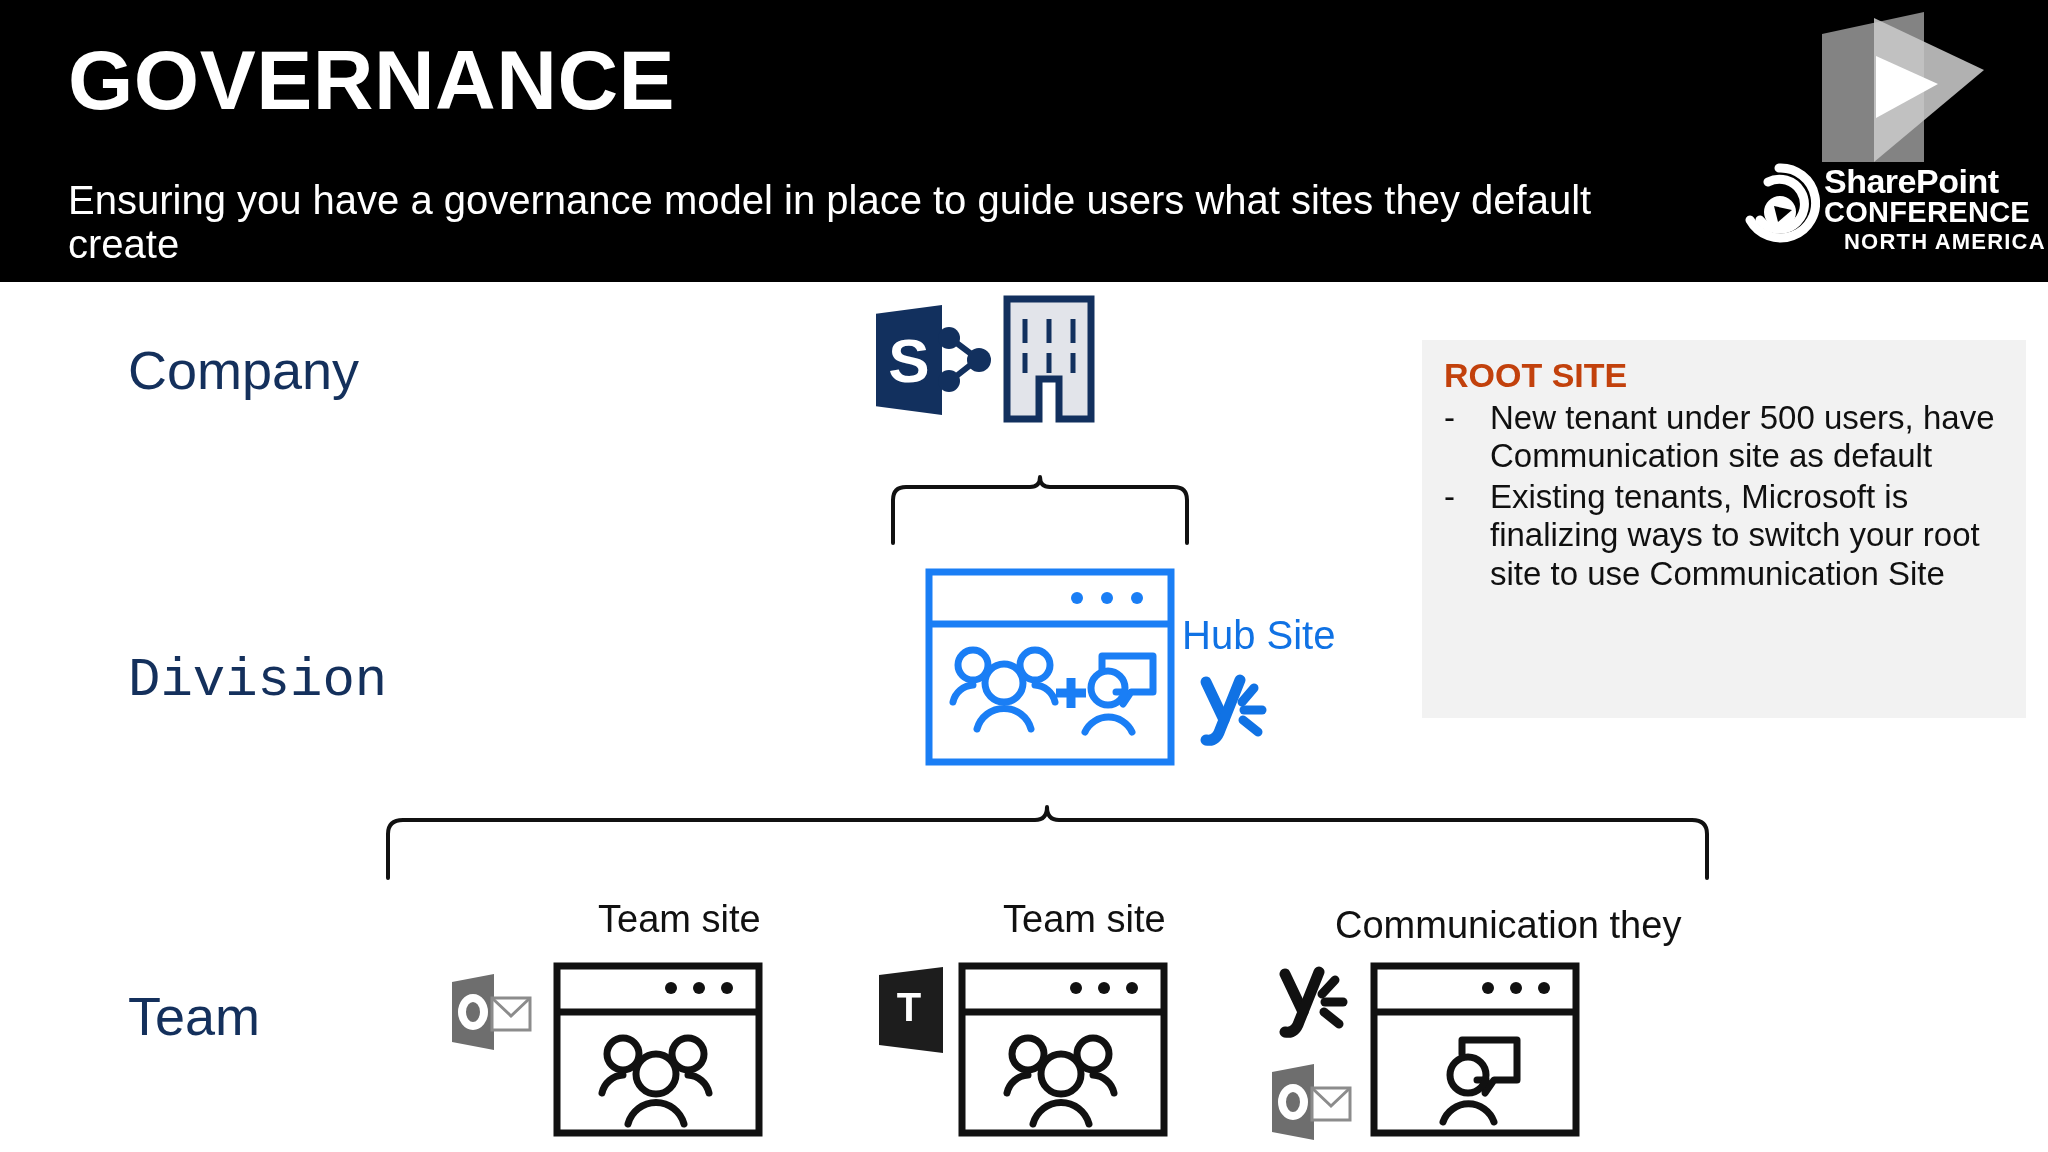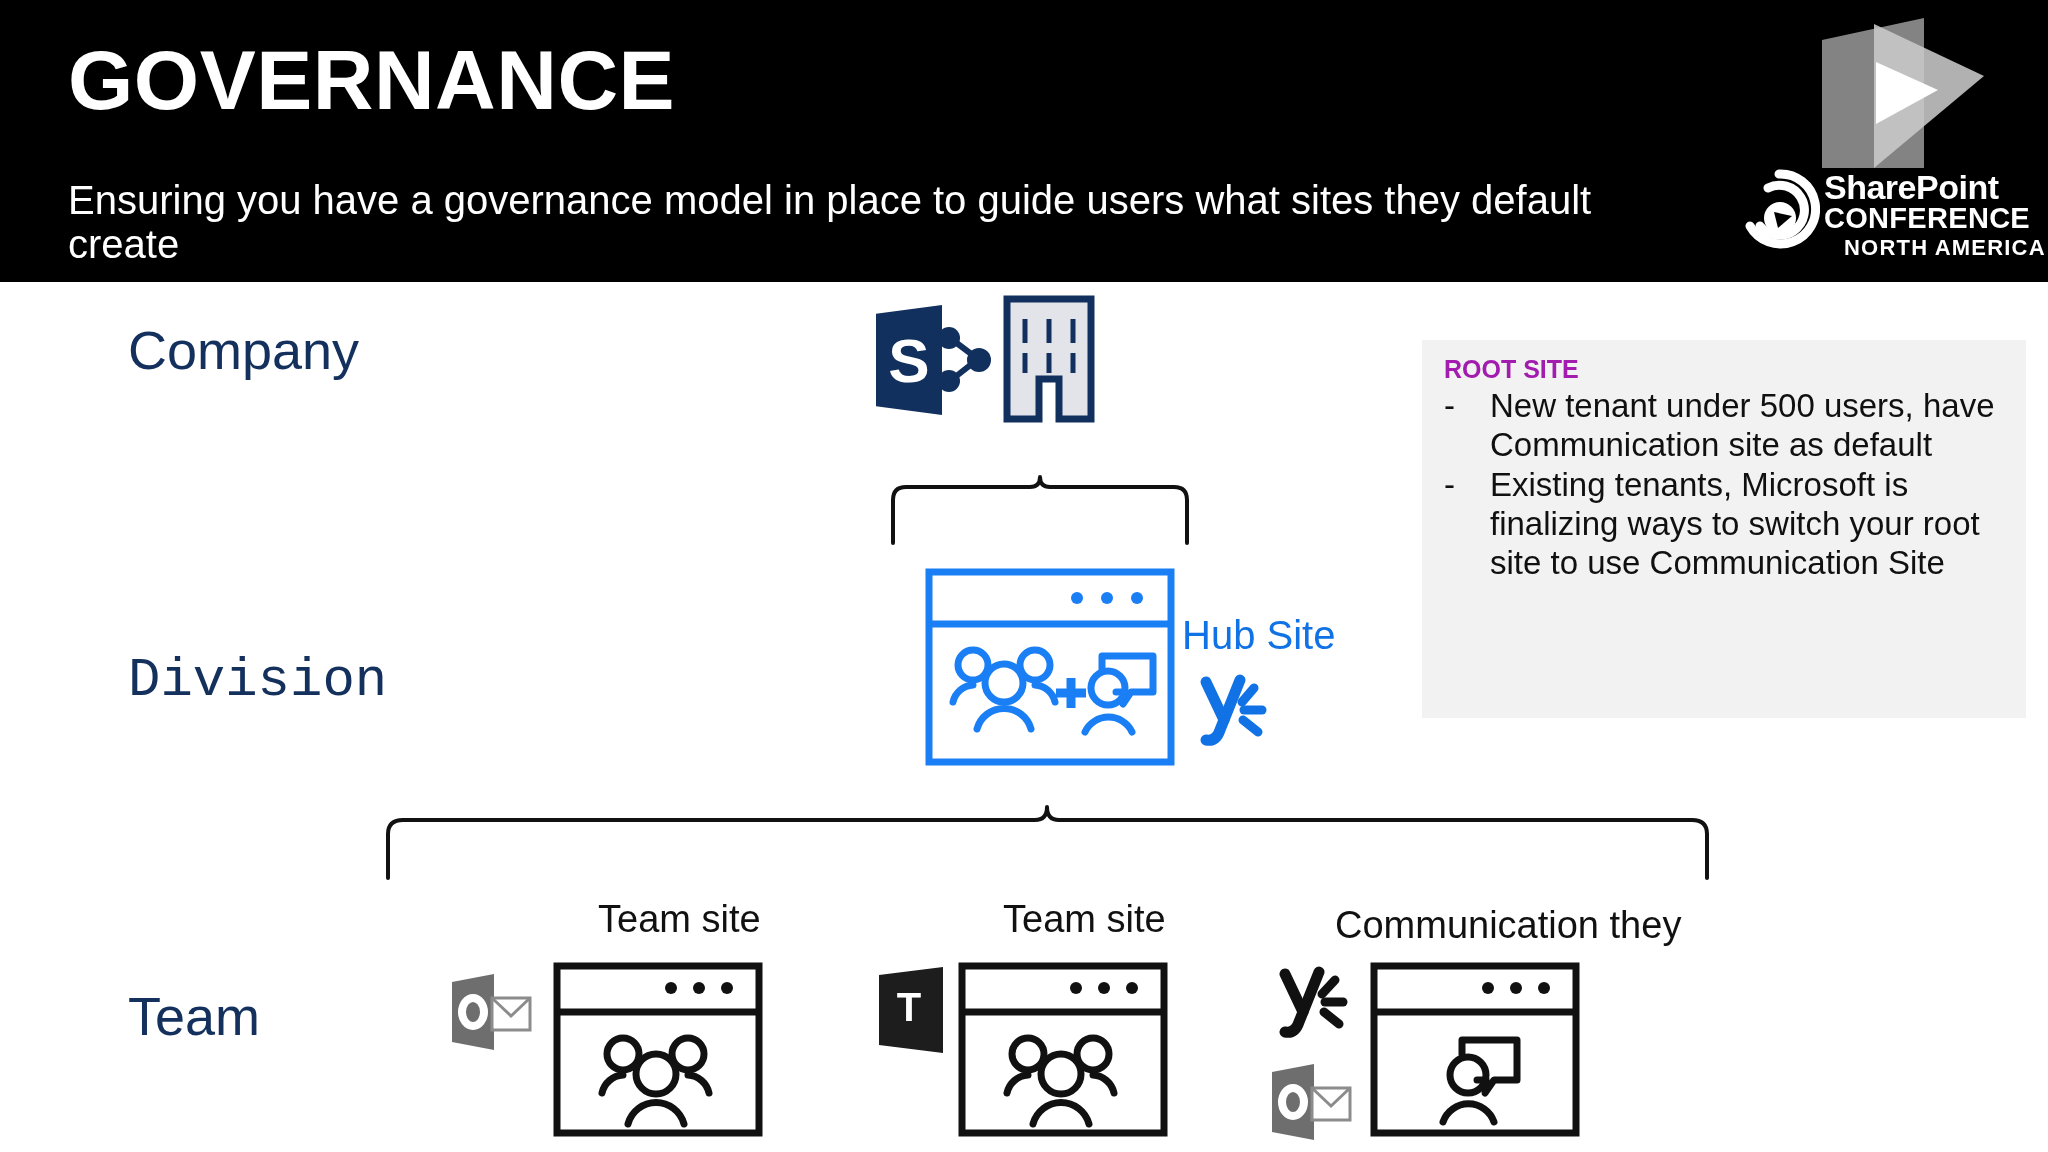--- a/index.html
+++ b/index.html
@@ -46,21 +46,21 @@
     font-size: 40px;
     font-weight: normal;
     color: #ffffff;
     line-height: 1.1;
   }
 
   
   #logo {
     position: absolute;
     left: 1736px;
-    top: 18px;
+    top: 12px;
     width: 300px;
     height: 260px;
   }
   #logo .play-mark {
     position: absolute;
     left: 80px;
     top: 0px;
     width: 170px;
     height: 150px;
   }
@@ -84,39 +84,39 @@
   .wm-north      { top: 71px; font-size: 22px; letter-spacing: 1.2px; left: 108px; }
 
   
   .row-label {
     position: absolute;
     color: #14305c;
     font-size: 54px;
     font-weight: normal;
     white-space: nowrap;
   }
-  #label-company  { left: 128px; top: 319px; }
+  #label-company  { left: 128px; top: 339px; }
   #label-division { left: 128px; top: 650px; font-family: Liberation Mono, monospace; }
   #label-team     { left: 128px; top: 985px; }
 
   
   #callout {
     position: absolute;
     left: 1422px;
     top: 340px;
     width: 604px;
     height: 378px;
     background: #f2f2f2;
     box-sizing: border-box;
     padding: 14px 12px 0 22px;
   }
   #callout-title {
-    font-size: 25px;
+    font-size: 34px;
     font-weight: bold;
-    color: #a21caf;
+    color: #c2410c;
     line-height: 1.25;
     margin-bottom: 2px;
   }
   .callout-item {
     position: relative;
     font-size: 33px;
     color: #101010;
     line-height: 1.17;
     padding-left: 46px;
     margin-bottom: 2px;

